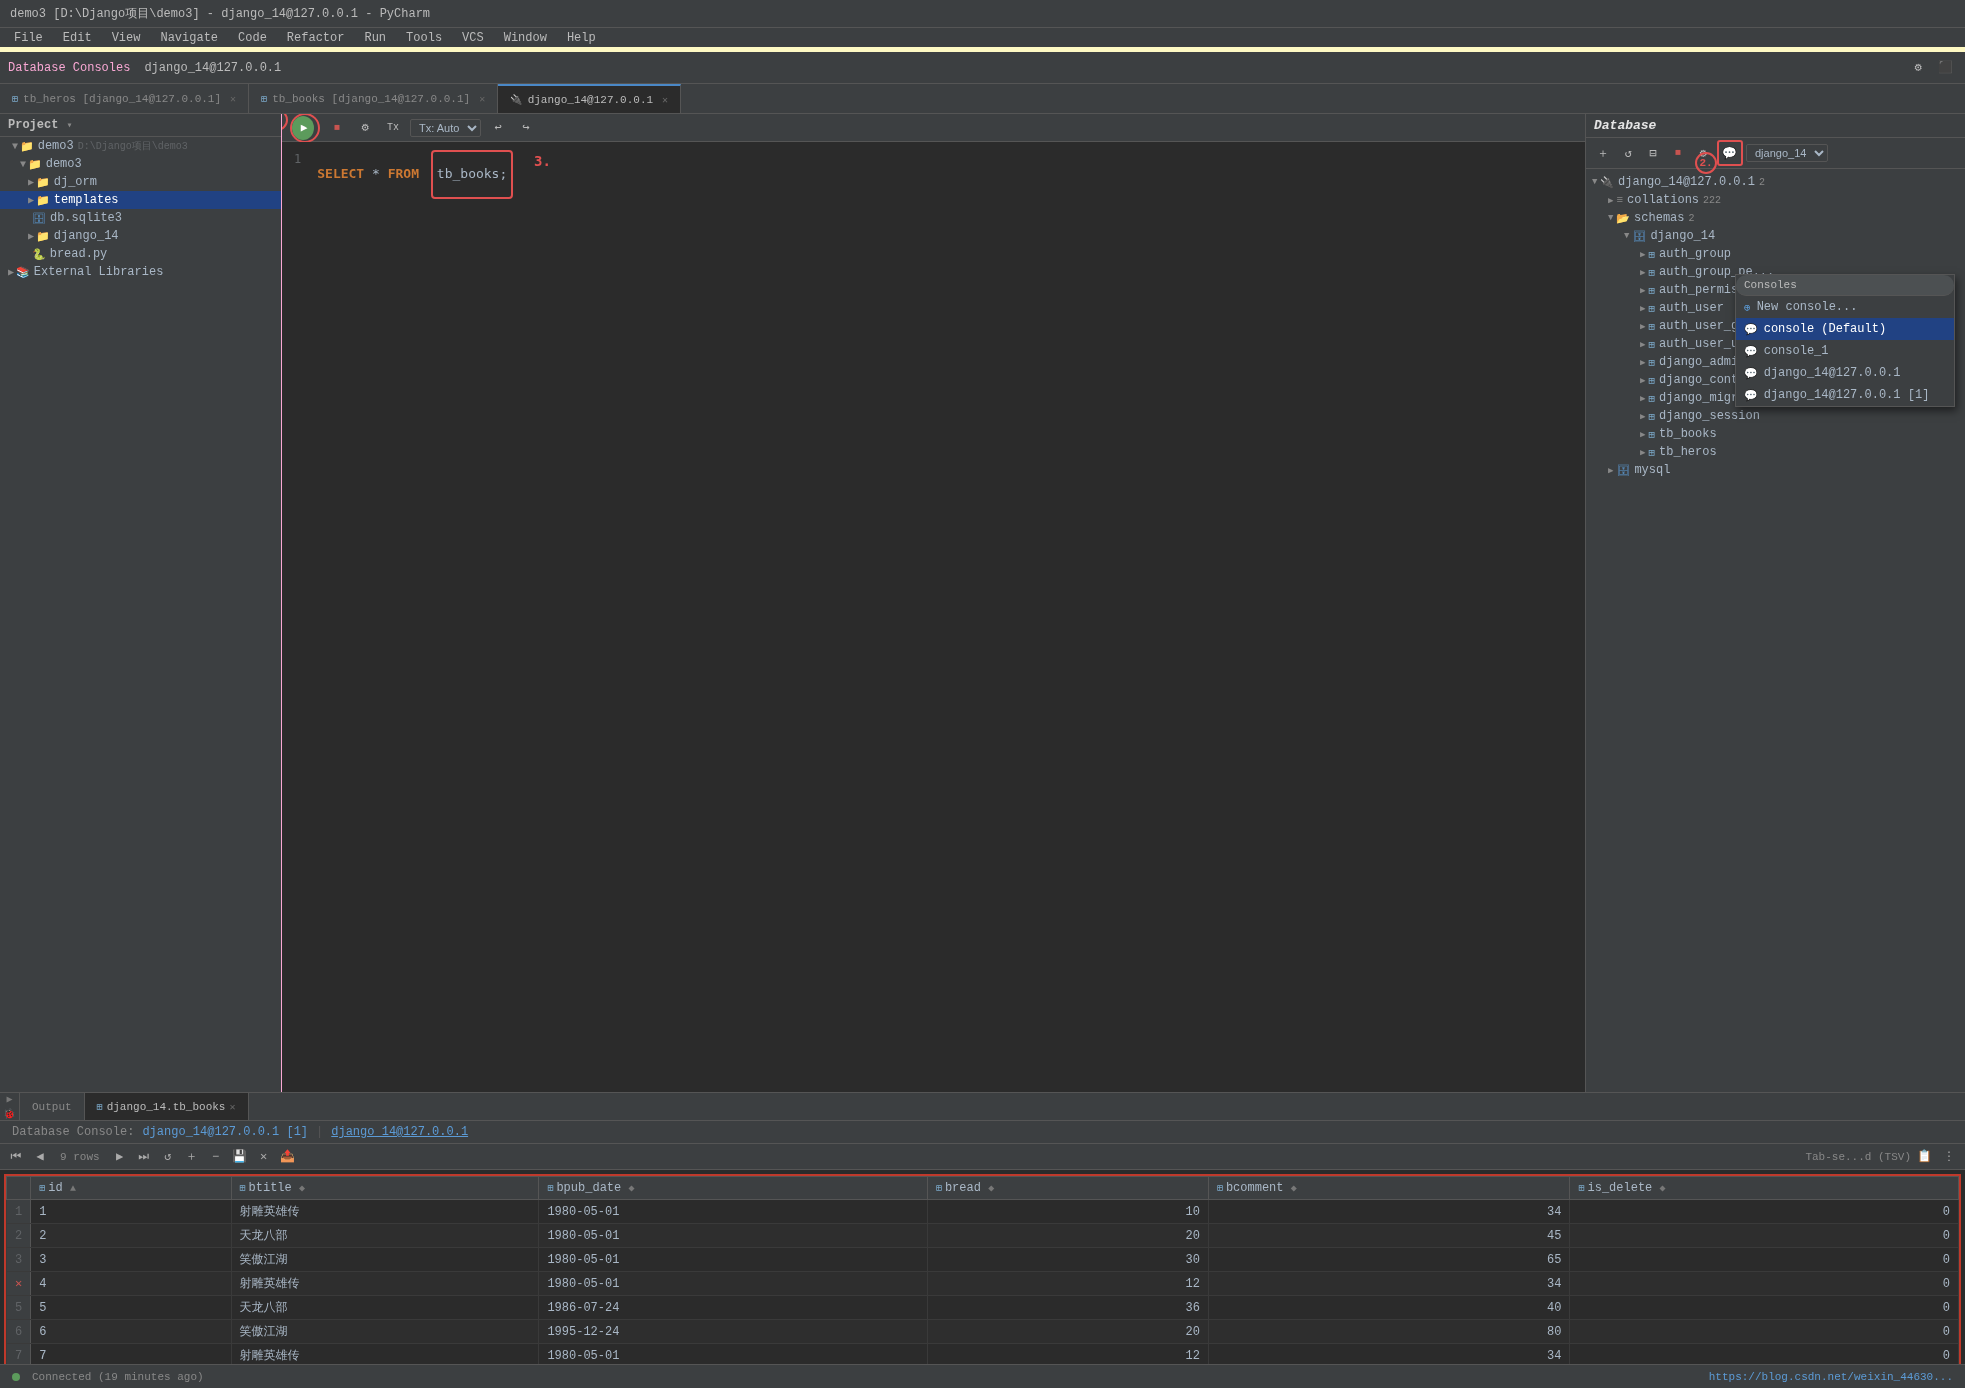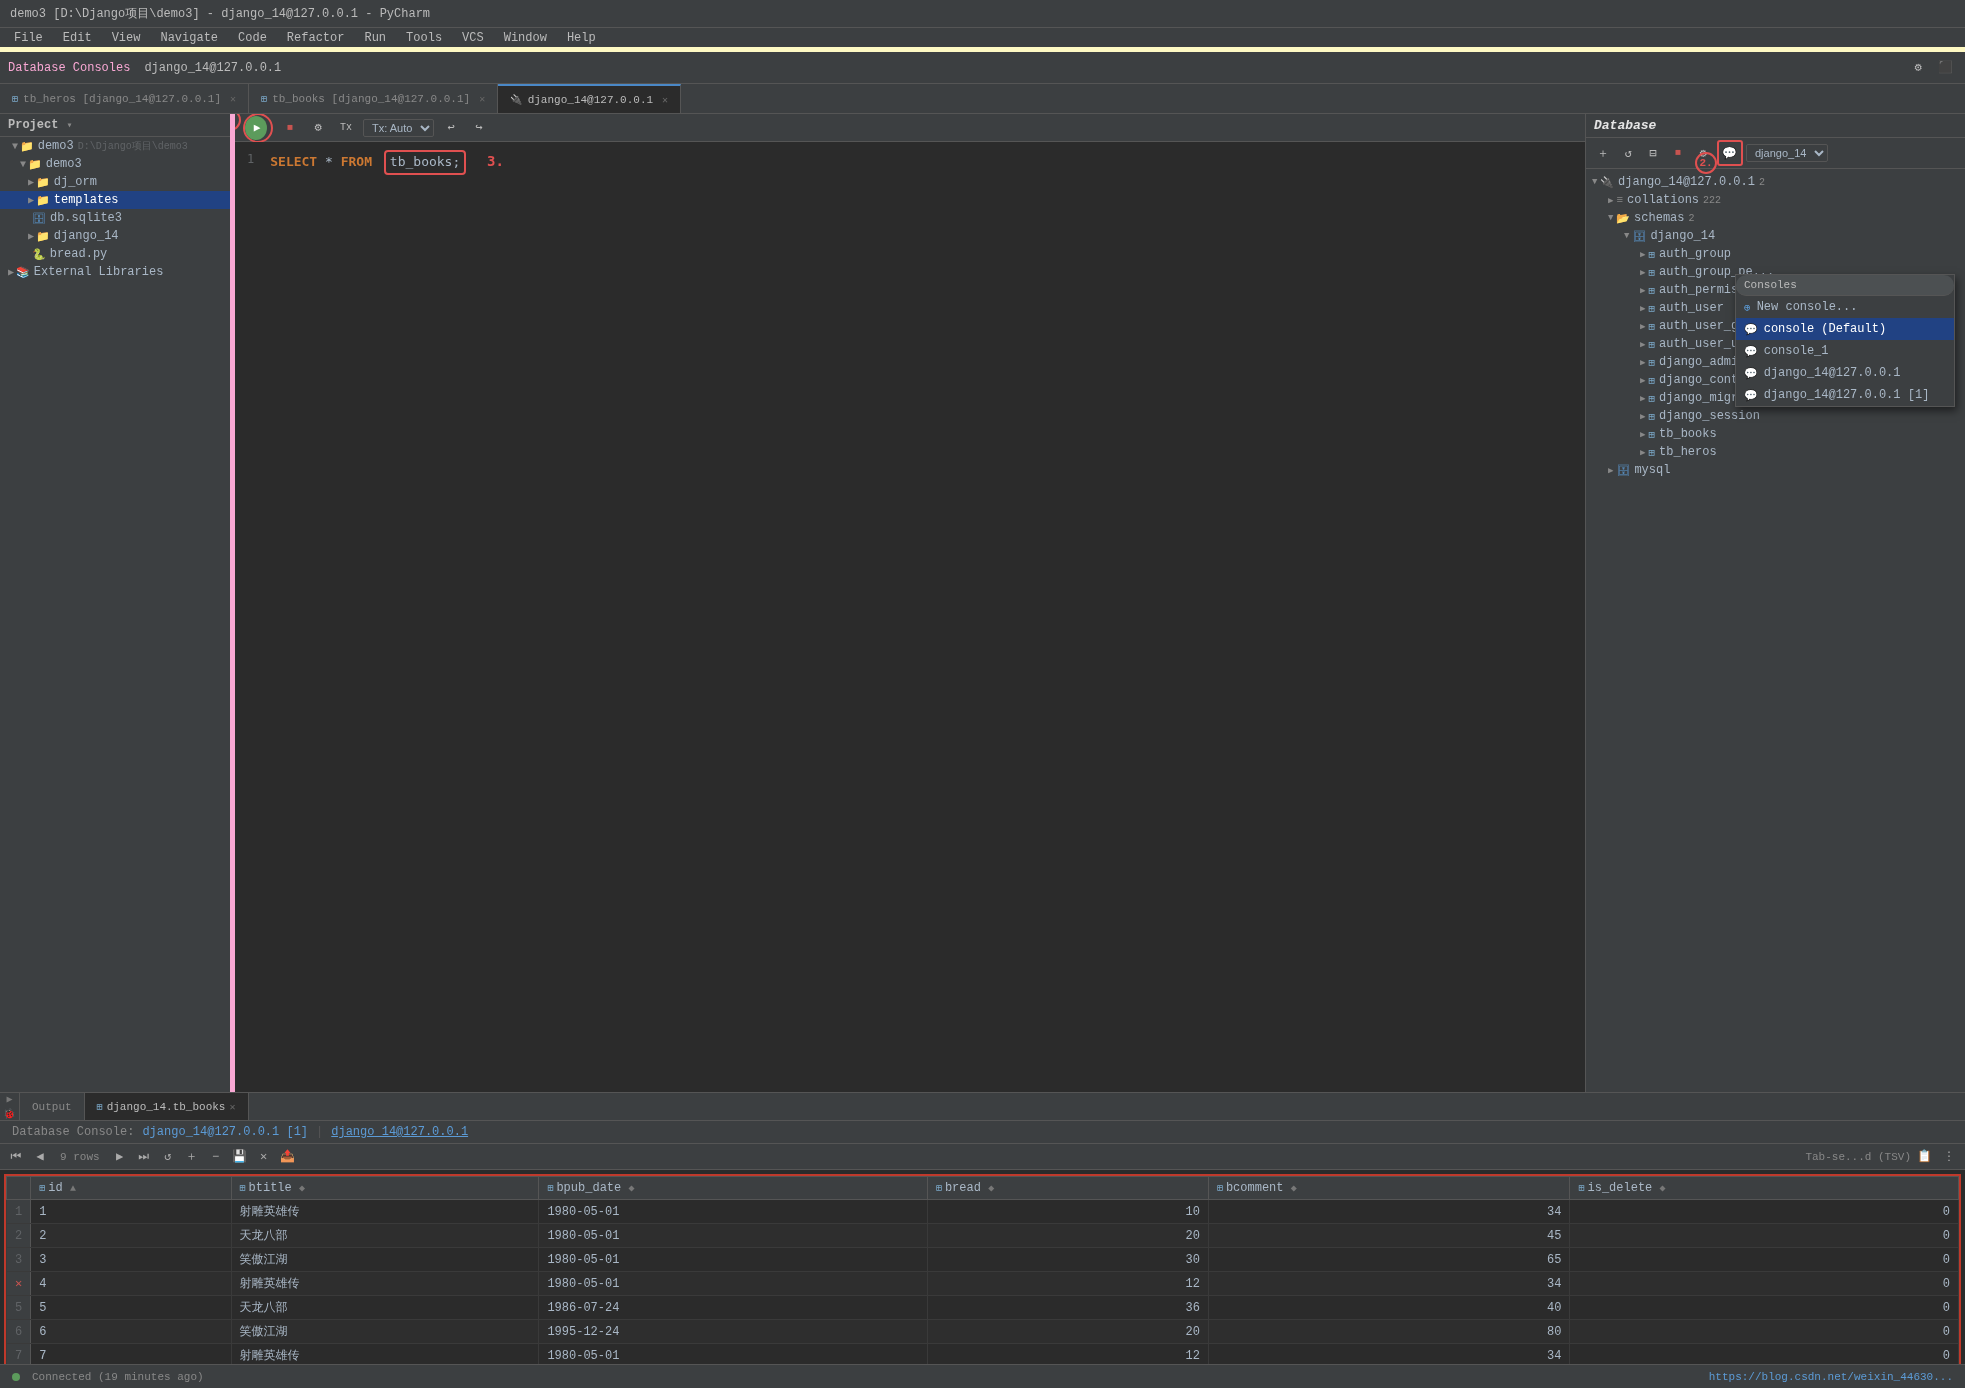--- a/index.html
+++ b/index.html
@@ -84,23 +84,23 @@
     }
 
     
     .main-layout {
       display: flex;
       height: calc(100% - 114px);
     }
 
     
     .sidebar {
-      width: 235px;
-      background: #3c3f41;
-      border-right: 5px solid #f9a8d4;
+      width: 282px;
+      background: #3c3f41;
+      border-right: 1px solid #f9a8d4;
       overflow-y: auto;
       flex-shrink: 0;
     }
     .sidebar-header {
       display: flex;
       align-items: center;
       padding: 4px 8px;
       gap: 4px;
       border-bottom: 1px solid #555;
     }
@@ -605,21 +605,21 @@
       <div class="line-numbers">
         <div>1</div>
       </div>
       <div class="code-content">
         
         <div style="position:absolute; left:252px; top:8px; color:#e05050; font-size:14px; font-weight:bold;">3.</div>
         <div style="display:inline-block;">
           <span class="sql-select">SELECT</span>
           <span class="sql-star"> * </span>
           <span class="sql-from">FROM</span>
-          <span style="display:inline-block; border:2px solid #e05050; border-radius:4px; padding:0 4px; margin-left:4px; color:#a9b7c6;"> tb_books;</span>
+          <span style="display:inline-block; border:2px solid #e05050; border-radius:4px; padding:12px 4px; margin-left:4px; color:#a9b7c6;"> tb_books;</span>
         </div>
       </div>
     </div>
   </div>
 
   <div class="db-panel" style="position:relative;">
     <div class="db-panel-header">
       <span class="db-panel-title">Database</span>
     </div>
     <div class="db-toolbar">

